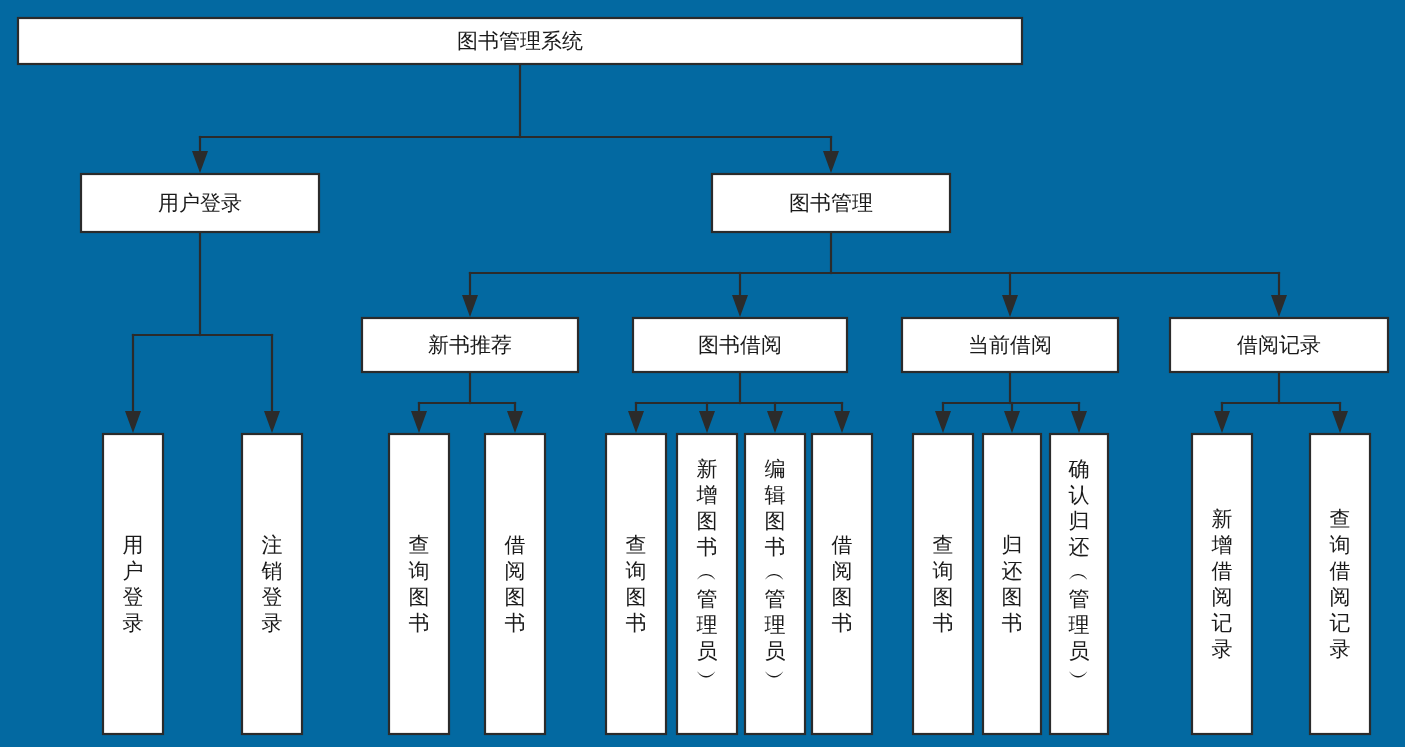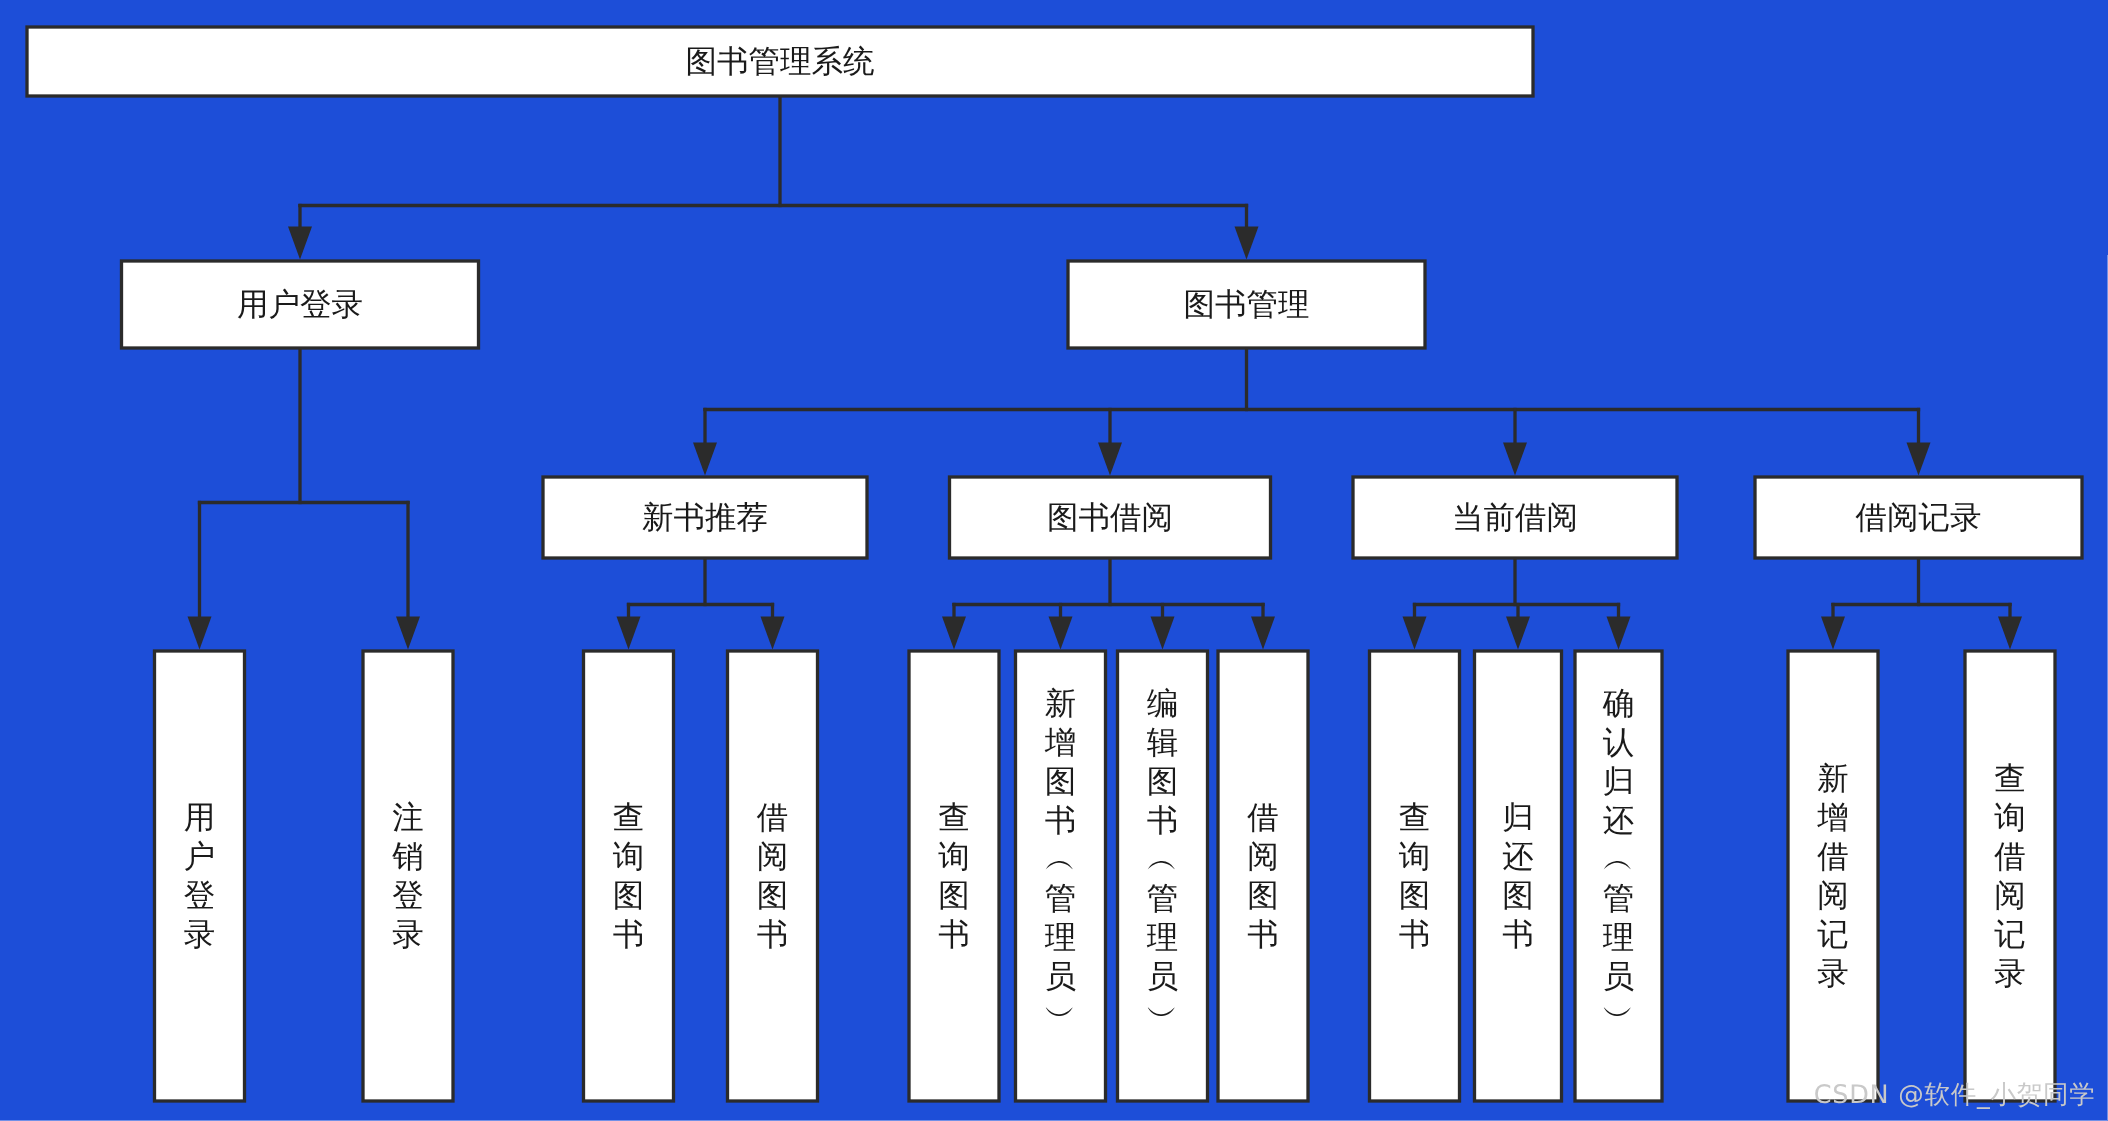--- a/index.html
+++ b/index.html
@@ -10,21 +10,21 @@
   body {
     width: 1405px;
     height: 747px;
     font-family: "Liberation Sans", "DejaVu Sans", sans-serif;
     overflow: hidden;
   }
   #diagram-root {
     position: relative;
     width: 1405px;
     height: 747px;
-    background: #1d4ed8;
+    background: #0369a1;
   }
   svg.tree-canvas {
     position: absolute;
     top: 0;
     left: 0;
     width: 1405px;
     height: 747px;
   }
   .node-box {
     fill: #ffffff;
@@ -215,14 +215,13 @@
         <g>
           <rect class="node-box" x="1192" y="434" width="60" height="300"></rect>
           <text class="node-label-vertical" x="1222" y="526.28"><tspan x="1222" dy="0">新</tspan><tspan x="1222" dy="26">增</tspan><tspan x="1222" dy="26">借</tspan><tspan x="1222" dy="26">阅</tspan><tspan x="1222" dy="26">记</tspan><tspan x="1222" dy="26">录</tspan></text>
         </g>
         <g>
           <rect class="node-box" x="1310" y="434" width="60" height="300"></rect>
           <text class="node-label-vertical" x="1340" y="526.28"><tspan x="1340" dy="0">查</tspan><tspan x="1340" dy="26">询</tspan><tspan x="1340" dy="26">借</tspan><tspan x="1340" dy="26">阅</tspan><tspan x="1340" dy="26">记</tspan><tspan x="1340" dy="26">录</tspan></text>
         </g>
       </g>
   </svg>
-  <div class="watermark">CSDN @软件_小贺同学</div>
 </div>
 
 </body></html>

